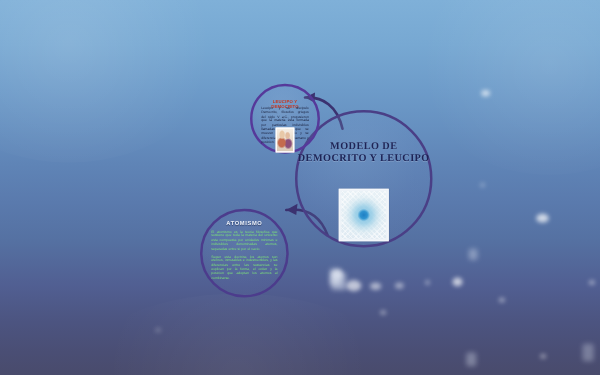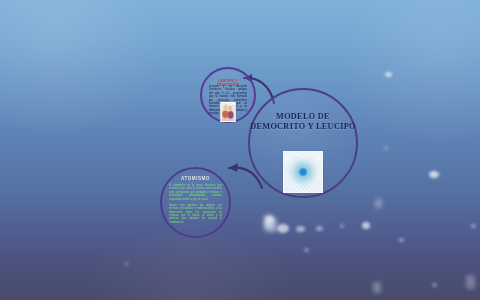--- a/index.html
+++ b/index.html
@@ -227,21 +227,21 @@
   <svg class="arrow-svg" style="left:232px; top:72px;" width="44" height="34" viewBox="0 0 44 34">
     <path d="M42 31 C 38 13, 26 5, 12 6" fill="none" stroke="#3b3270" stroke-width="2.1" stroke-linecap="round"></path>
     <path d="M12 6 L 20 2 L 19.5 10 Z" fill="#3b3270"></path>
   </svg>
 
   <svg class="arrow-svg" style="left:216px; top:160px;" width="48" height="34" viewBox="0 0 48 34">
     <path d="M46 28 C 40 12, 28 6, 13 8" fill="none" stroke="#3b3270" stroke-width="2.1" stroke-linecap="round"></path>
     <path d="M13 8 L 22 3 L 21 12 Z" fill="#3b3270"></path>
   </svg>
 
-  <div class="node node-main" style="left:248px; top:88px; width:110px; height:110px;">
+  <div class="node node-main" style="left:236px; top:88px; width:110px; height:110px;">
     <div class="main-title">MODELO DE DEMOCRITO Y LEUCIPO</div>
     <div class="atom-frame">
       <div class="atom-img"></div>
     </div>
   </div>
 
   <div class="node node-sub" style="left:200px; top:67px; width:56px; height:56px;">
     <div class="sub-title">LEUCIPO Y DEMOCRITO</div>
     <div class="sub-body">Leucipo y su discipulo Democrito, filosofos griegos del siglo V a.C., propusieron que la materia esta formada por particulas indivisibles llamadas atomos, que se mueven en el vacio y se diferencian en forma, tamano y posicion.</div>
     <div class="portrait-frame">

